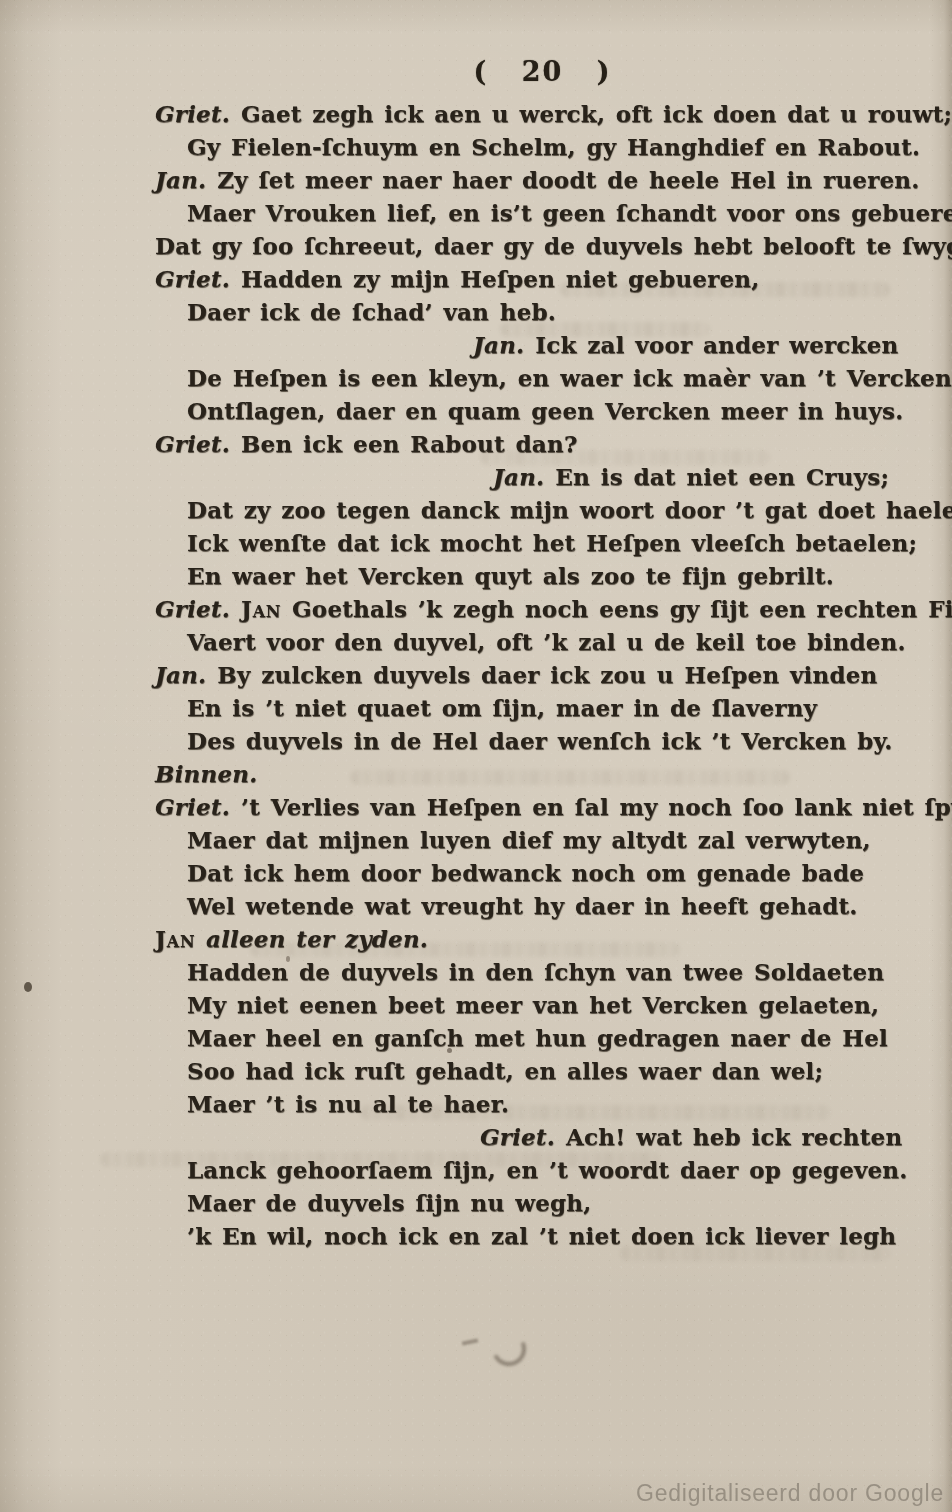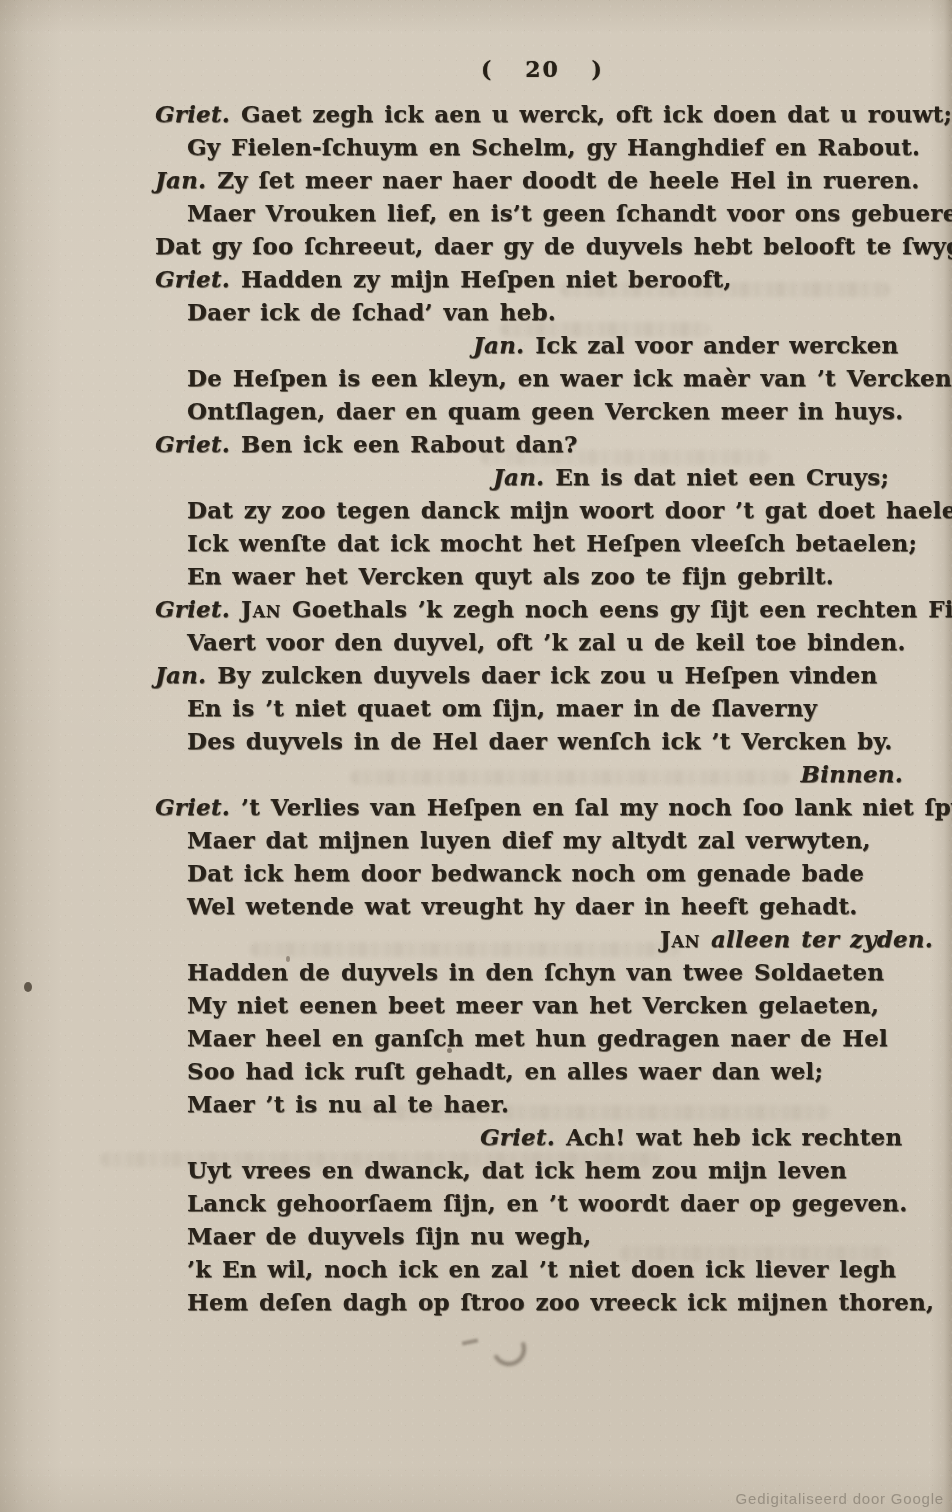--- a/index.html
+++ b/index.html
@@ -29,21 +29,21 @@
       radial-gradient(rgba(255,255,255,0.40) 0.6px, transparent 1.2px);
     background-size: 11px 13px, 17px 15px, 23px 19px;
     background-position: 0 0, 6px 8px, 11px 3px;
     opacity: 0.16;
     pointer-events: none;
   }
   .header {
     position: absolute;
     top: 56px; left: 155px; width: 775px;
     text-align: center;
-    font-size: 22px;
+    font-size: 27px;
     font-weight: bold;
     color: #262017;
     word-spacing: 22px;
     letter-spacing: 2px;
     text-shadow: 0 0 1px rgba(38,32,23,0.8);
   }
   .text-block {
     position: absolute;
     top: 97px; left: 155px; width: 778px;
     color: #28221a;
@@ -52,21 +52,21 @@
     letter-spacing: 0.2px;
     word-spacing: 2.5px;
     text-shadow: 0.4px 0.5px 0.9px rgba(40,32,22,0.75);
   }
   .line { height: 33px; line-height: 33px; white-space: nowrap; }
   .flush  { padding-left: 0; }
   .indent { padding-left: 32px; }
   .mid1 { padding-left: 318px; }
   .mid2 { padding-left: 338px; }
   .mid3 { padding-left: 325px; }
-  .right { text-align: right; }
+  .right { }
   .pr    { padding-right: 30px; }
   .speaker { font-style: italic; margin-right: 11px; }
   .italic  { font-style: italic; }
   .smallcaps { font-variant: small-caps; letter-spacing: 0.8px; }
   .plain { }
   
   .ghost {
     position: absolute; height: 15px;
     background: repeating-linear-gradient(90deg,
       rgba(104,92,74,0.30) 0px, rgba(104,92,74,0.30) 8px,
@@ -93,21 +93,21 @@
     position: absolute; left: 462px; top: 1340px;
     width: 16px; height: 4px;
     background: rgba(88,78,64,0.45);
     transform: rotate(-12deg);
     filter: blur(1.3px);
   }
   .watermark {
     position: absolute;
     right: 8px; bottom: 5px;
     font-family: "Liberation Sans", sans-serif;
-    font-size: 15px;
+    font-size: 23px;
     letter-spacing: 0.8px;
     color: rgba(112,103,92,0.55);
   }
 </style>
 </head>
 <body>
 
 <div class="page">
   <div class="grain"></div>
 
@@ -127,21 +127,21 @@
   <div class="smudge-tick"></div>
 
   <div class="header">( 20 )</div>
 
   <div class="text-block" id="text-block">
       <div class="line flush"><span class="speaker">Griet.</span><span class="plain">Gaet zegh ick aen u werck, oft ick doen dat u rouwt;</span></div>
       <div class="line indent"><span class="plain">Gy Fielen-ſchuym en Schelm, gy Hanghdief en Rabout.</span></div>
       <div class="line flush"><span class="speaker">Jan.</span><span class="plain">Zy ſet meer naer haer doodt de heele Hel in rueren.</span></div>
       <div class="line indent"><span class="plain">Maer Vrouken lief, en is’t geen ſchandt voor ons gebueren</span></div>
       <div class="line flush"><span class="plain">Dat gy ſoo ſchreeut, daer gy de duyvels hebt belooft te ſwygen,</span></div>
-      <div class="line flush"><span class="speaker">Griet.</span><span class="plain">Hadden zy mijn Heſpen niet berooft,</span></div>
+      <div class="line flush"><span class="speaker">Griet.</span><span class="plain">Hadden zy mijn Heſpen niet gebueren,</span></div>
       <div class="line indent"><span class="plain">Daer ick de ſchad’ van heb.</span></div>
       <div class="line mid1"><span class="speaker">Jan.</span><span class="plain">Ick zal voor ander wercken</span></div>
       <div class="line indent"><span class="plain">De Heſpen is een kleyn, en waer ick maèr van ’t Vercken</span></div>
       <div class="line indent"><span class="plain">Ontſlagen, daer en quam geen Vercken meer in huys.</span></div>
       <div class="line flush"><span class="speaker">Griet.</span><span class="plain">Ben ick een Rabout dan?</span></div>
       <div class="line mid2"><span class="speaker">Jan.</span><span class="plain">En is dat niet een Cruys;</span></div>
       <div class="line indent"><span class="plain">Dat zy zoo tegen danck mijn woort door ’t gat doet haelen</span></div>
       <div class="line indent"><span class="plain">Ick wenſte dat ick mocht het Heſpen vleeſch betaelen;</span></div>
       <div class="line indent"><span class="plain">En waer het Vercken quyt als zoo te fijn gebrilt.</span></div>
       <div class="line flush"><span class="speaker">Griet.</span><span class="smallcaps">Jan</span><span class="plain"> Goethals ’k zegh noch eens gy ſijt een rechten Fielt</span></div>
@@ -154,21 +154,19 @@
       <div class="line indent"><span class="plain">Maer dat mijnen luyen dief my altydt zal verwyten,</span></div>
       <div class="line indent"><span class="plain">Dat ick hem door bedwanck noch om genade bade</span></div>
       <div class="line indent"><span class="plain">Wel wetende wat vreught hy daer in heeft gehadt.</span></div>
       <div class="line right"><span class="smallcaps">Jan</span><span class="italic"> alleen ter zyden.</span></div>
       <div class="line indent"><span class="plain">Hadden de duyvels in den ſchyn van twee Soldaeten</span></div>
       <div class="line indent"><span class="plain">My niet eenen beet meer van het Vercken gelaeten,</span></div>
       <div class="line indent"><span class="plain">Maer heel en ganſch met hun gedragen naer de Hel</span></div>
       <div class="line indent"><span class="plain">Soo had ick ruſt gehadt, en alles waer dan wel;</span></div>
       <div class="line indent"><span class="plain">Maer ’t is nu al te haer.</span></div>
       <div class="line mid3"><span class="speaker">Griet.</span><span class="plain">Ach! wat heb ick rechten</span></div>
-      <div class="line indent"><span class="plain">Uyt vrees en dwanck, dat ick hem zou mijn leven</span></div>
       <div class="line indent"><span class="plain">Lanck gehoorſaem ſijn, en ’t woordt daer op gegeven.</span></div>
       <div class="line indent"><span class="plain">Maer de duyvels ſijn nu wegh,</span></div>
       <div class="line indent"><span class="plain">’k En wil, noch ick en zal ’t niet doen ick liever legh</span></div>
-      <div class="line indent"><span class="plain">Hem deſen dagh op ſtroo zoo vreeck ick mijnen thoren,</span></div>
     </div>
 
   <div class="watermark">Gedigitaliseerd door Google</div>
 </div>
 
 </body></html>

